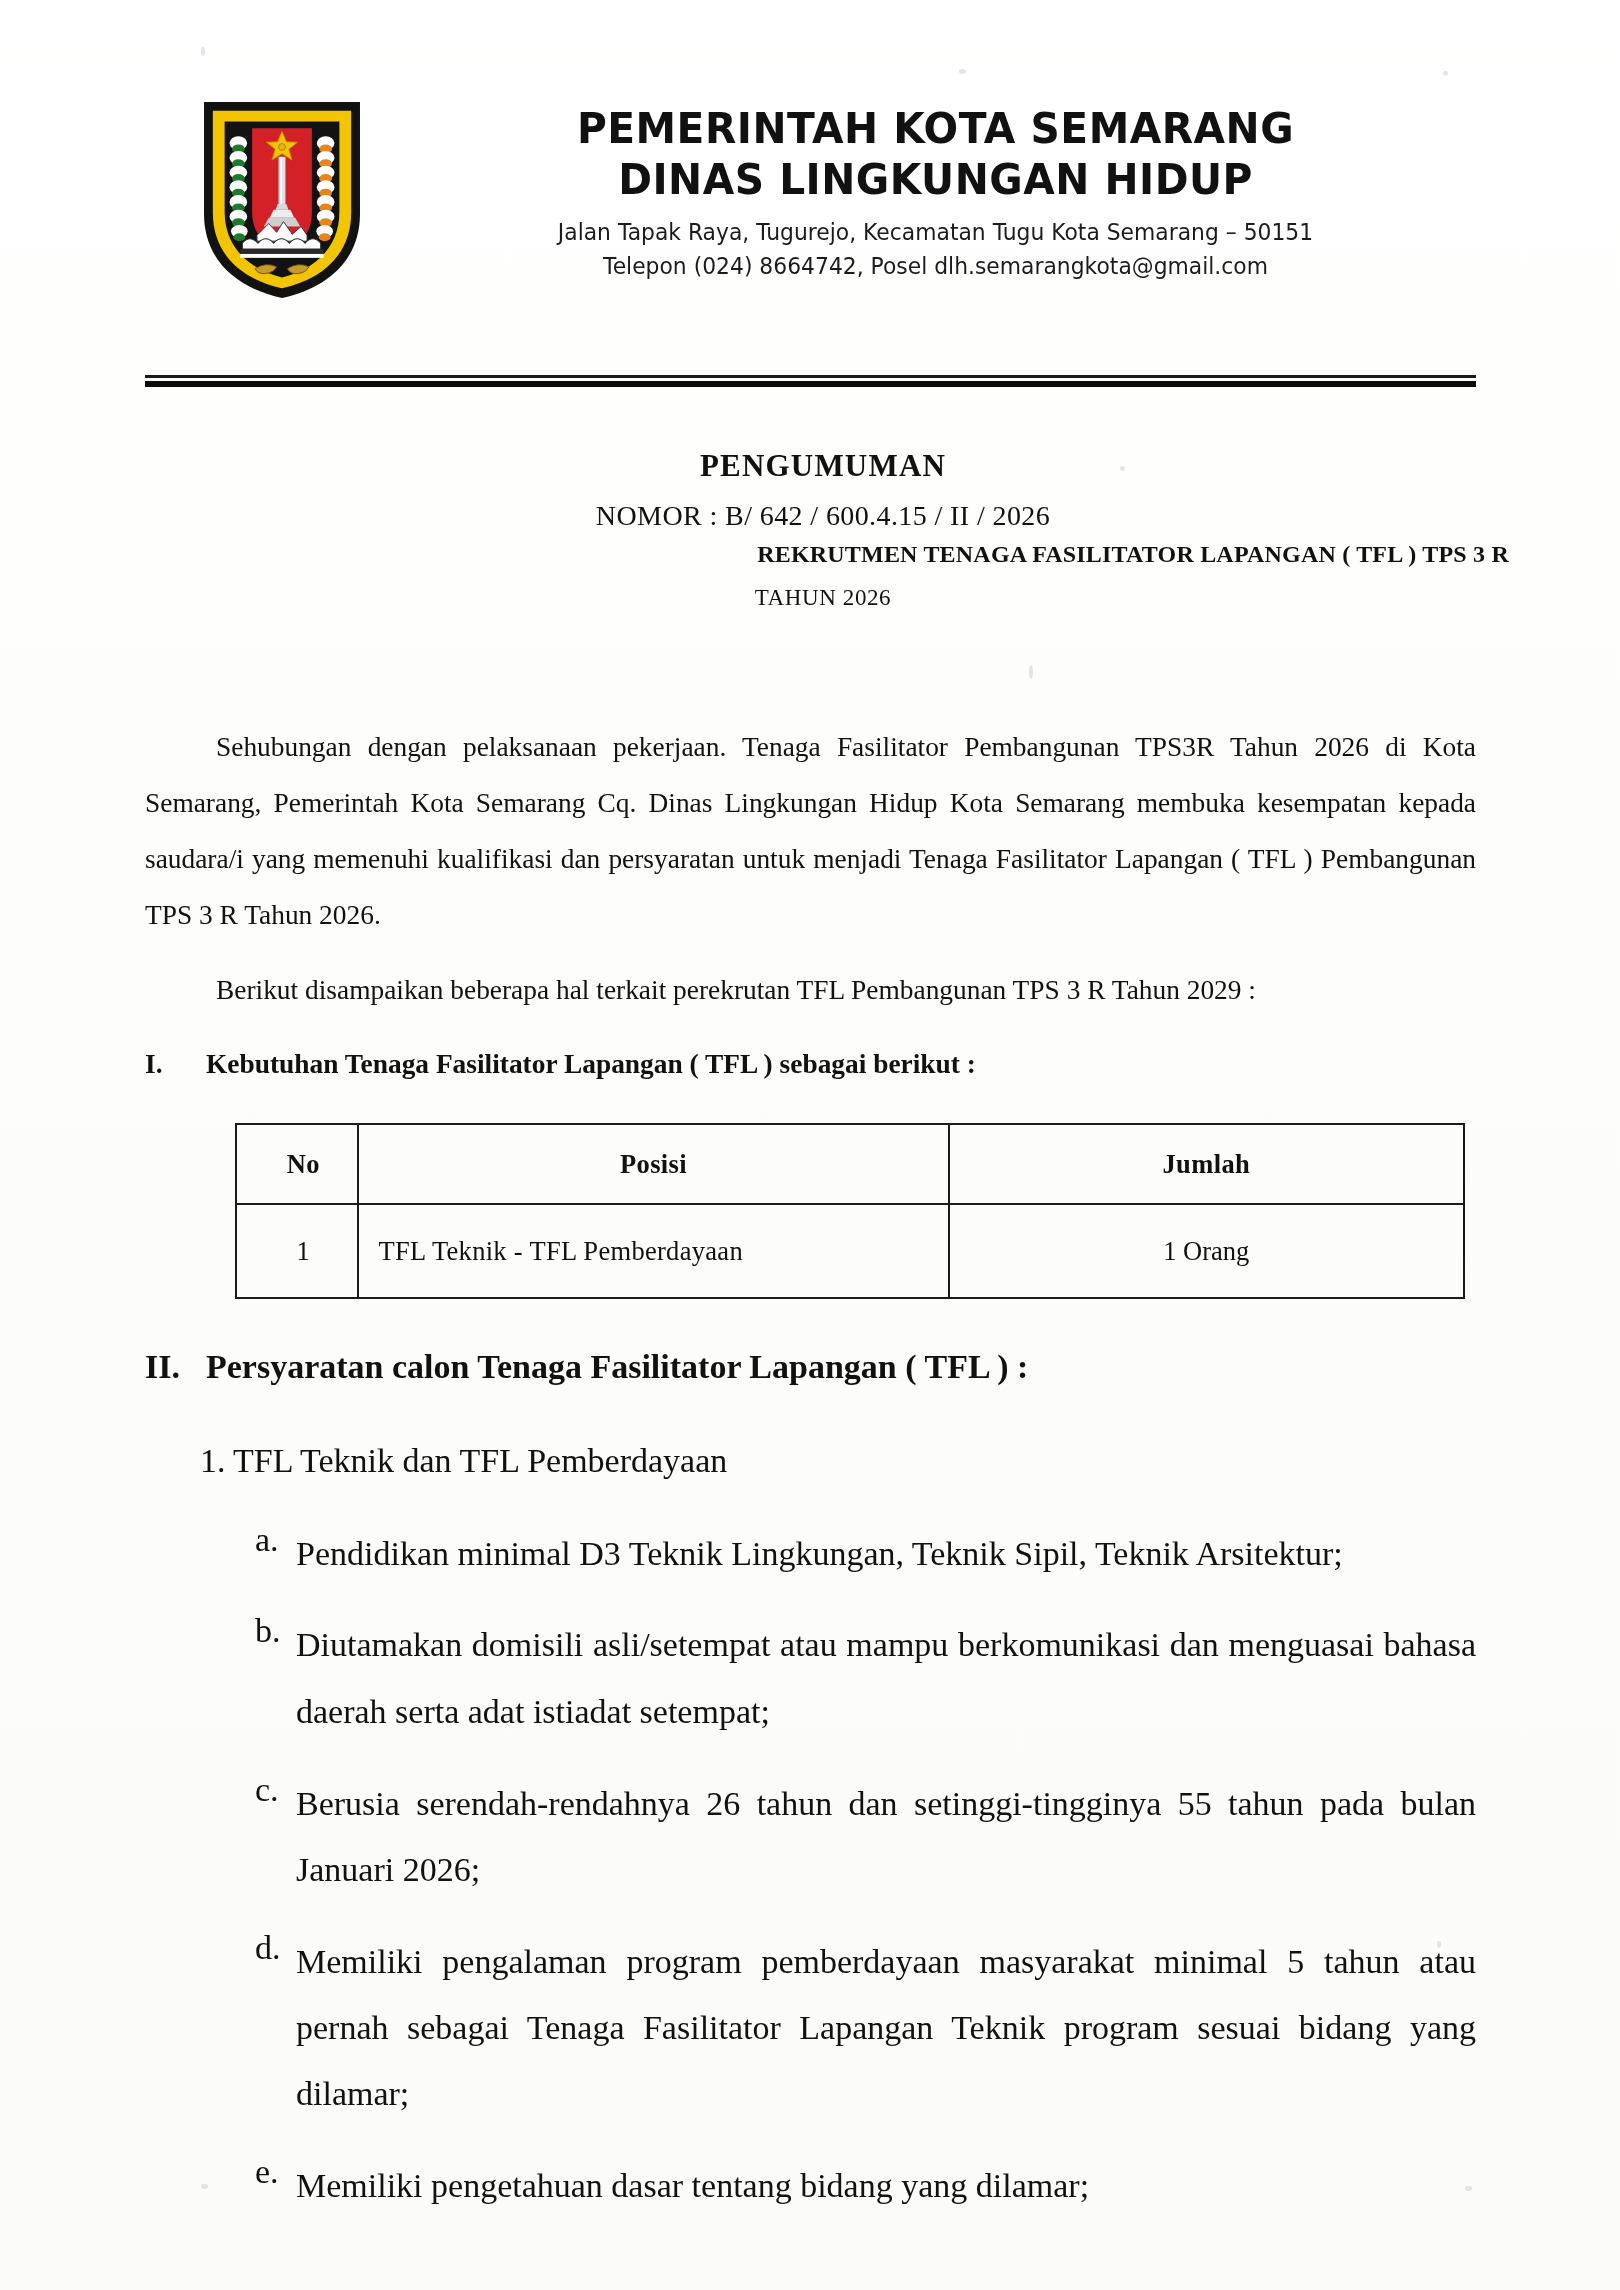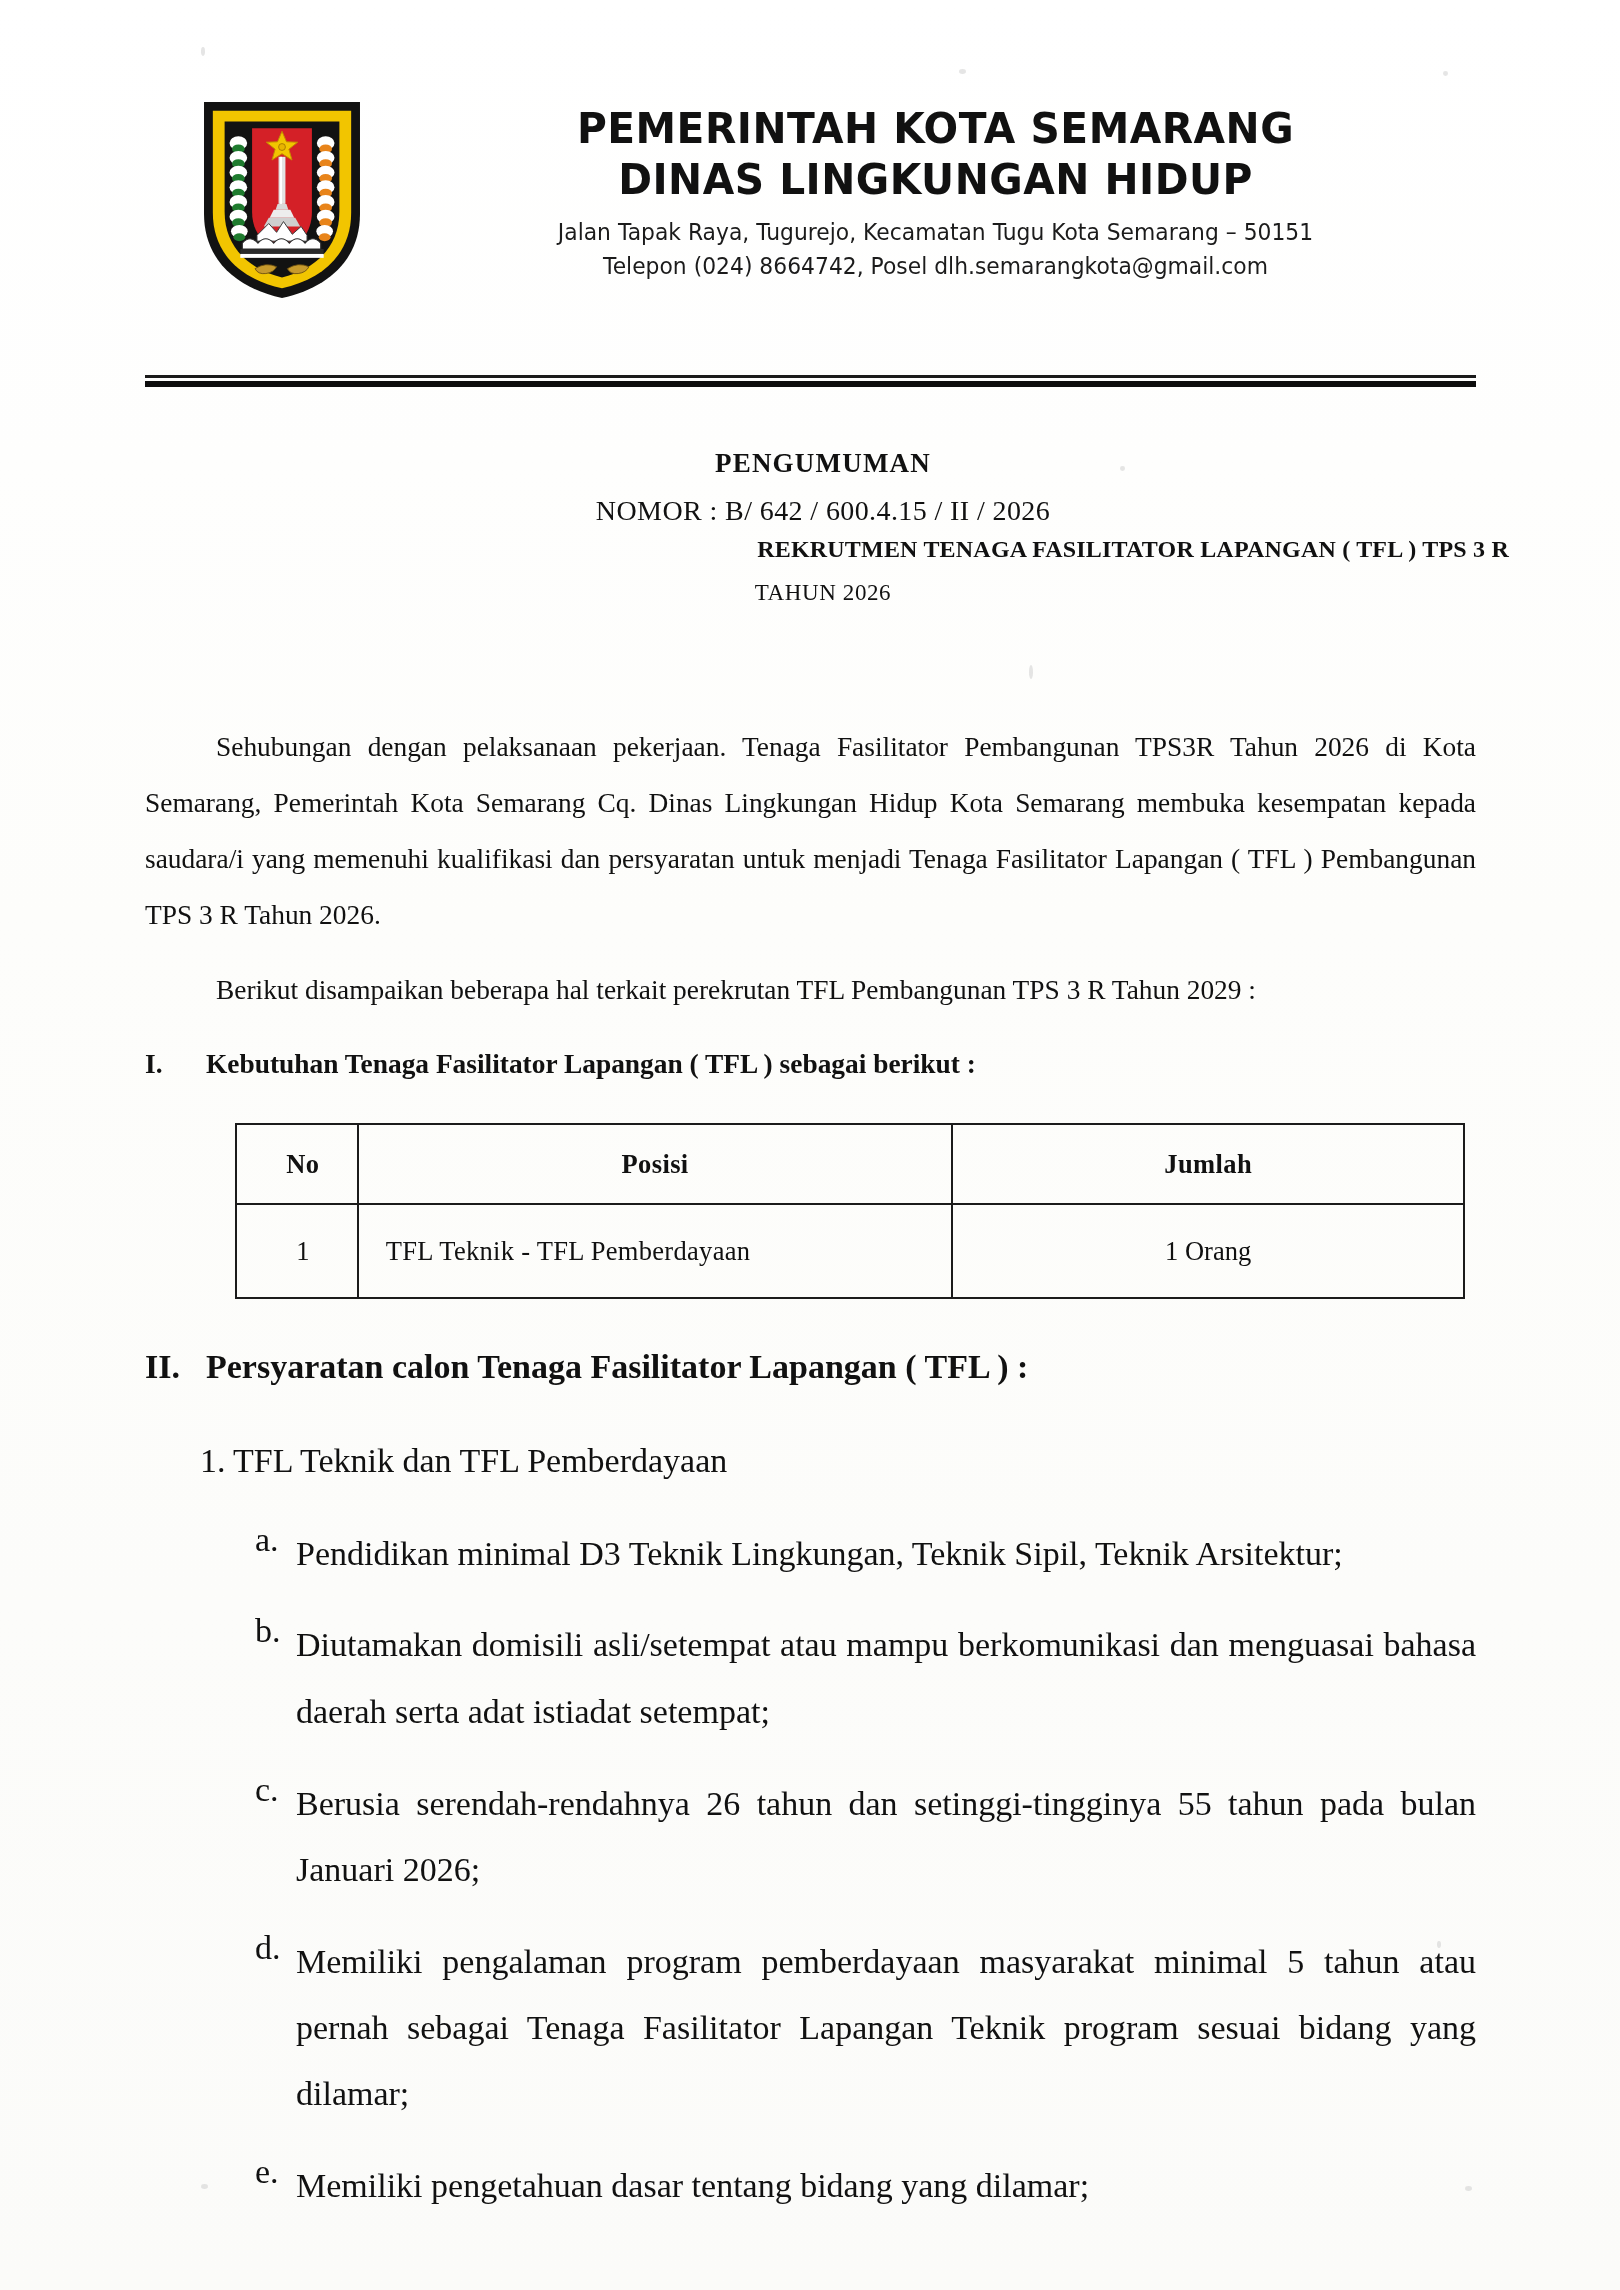--- a/index.html
+++ b/index.html
@@ -80,21 +80,21 @@
 
   
   .doc-title {
     position: absolute;
     left: 137px;
     top: 446px;
     width: 1372px;
     text-align: center;
   }
   .t-pengumuman {
-    font-size: 27px;
+    font-size: 31px;
     font-weight: 700;
     letter-spacing: 1.2px;
     line-height: 1.3;
   }
   .t-nomor {
     font-size: 28px;
     font-weight: 400;
     letter-spacing: 0.4px;
     margin-top: 13.7px;
   }
@@ -173,21 +173,21 @@
     height: 76px;
     letter-spacing: 0.4px;
   }
   table.t3r td {
     height: 90px;
     font-weight: 400;
   }
   table.t3r .c-no  { width: 110px; padding-left: 13px; }
   table.t3r .c-pos { width: 588px; }
   table.t3r .c-jml { width: 532px; }
-  table.t3r td.c-pos { text-align: left; padding-left: 27px; letter-spacing:0.3px; }
+  table.t3r td.c-pos { text-align: left; padding-left: 19px; letter-spacing:0.3px; }
 
   
   .sec2 {
     position: absolute;
     left: 145px;
     top: 1341px;
     width: 1331px;
     font-size: 34px;
   }
   .sec2 .head {

